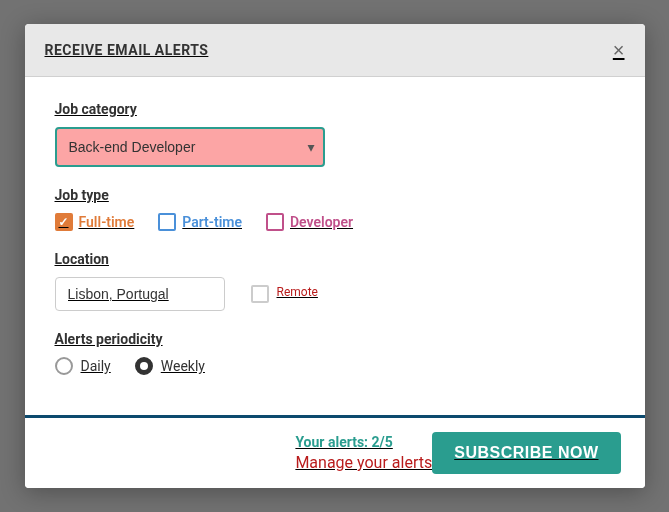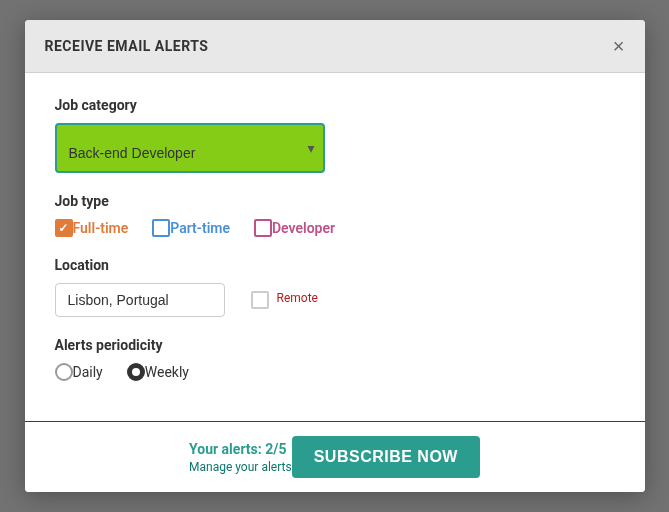--- a/index.html
+++ b/index.html
@@ -20,20 +20,21 @@
       display: flex;
       align-items: center;
       justify-content: center;
     }
     .modal {
       background: #fff;
       width: 620px;
       border-radius: 4px;
       overflow: hidden;
       box-shadow: 0 4px 24px rgba(0,0,0,0.3);
+      text-decoration: underline;
     }
     .modal-header {
       background: #e8e8e8;
       padding: 16px 20px;
       display: flex;
       align-items: center;
       justify-content: space-between;
       border-bottom: 1px solid #d0d0d0;
     }
     .modal-header-title {
@@ -67,46 +68,47 @@
     }
     .select-wrapper {
       position: relative;
       display: inline-block;
       width: 270px;
     }
     .select-wrapper select {
       appearance: none;
       -webkit-appearance: none;
       width: 100%;
-      padding: 20px 36px 10px 12px;
+      padding: 10px 36px 10px 12px;
       border: 2px solid #2a9d8f;
       border-radius: 4px;
       font-size: 14px;
       color: #333;
-      background: #84cc16;
+      background: #fca5a5;
       cursor: pointer;
       outline: none;
     }
     .select-arrow {
       position: absolute;
       right: 10px;
       top: 50%;
       transform: translateY(-50%);
       pointer-events: none;
       color: #555;
       font-size: 14px;
     }
     .job-type-row {
       display: flex;
       align-items: center;
       gap: 24px;
     }
     .checkbox-label {
       display: flex;
       align-items: center;
+      gap: 6px;
       cursor: pointer;
       font-size: 14px;
       font-weight: 600;
     }
     .custom-checkbox {
       width: 18px;
       height: 18px;
       border: 2px solid #ccc;
       border-radius: 2px;
       display: flex;
@@ -166,21 +168,21 @@
     }
 
     .radio-row {
       display: flex;
       align-items: center;
       gap: 24px;
     }
     .radio-label {
       display: flex;
       align-items: center;
-      gap: 0;
+      gap: 8px;
       cursor: pointer;
       font-size: 14px;
       color: #333;
     }
     .custom-radio {
       width: 18px;
       height: 18px;
       border: 2px solid #999;
       border-radius: 50%;
       display: flex;
@@ -194,40 +196,40 @@
     }
     .custom-radio.selected::after {
       content: '';
       width: 8px;
       height: 8px;
       background: #fff;
       border-radius: 50%;
     }
 
     .modal-footer {
-      border-top: 1px solid #0c4a6e;
+      border-top: 3px solid #0c4a6e;
       padding: 14px 24px;
       display: flex;
       align-items: center;
-      justify-content: center;
+      justify-content: flex-end;
       background: #fff;
     }
     .alerts-info {
       display: flex;
       flex-direction: column;
       gap: 3px;
     }
     .alerts-count {
       font-size: 14px;
       font-weight: 700;
       color: #2a9d8f;
     }
     .manage-alerts {
-      font-size: 12px;
-      color: #0f766e;
+      font-size: 16px;
+      color: #b91c1c;
       cursor: pointer;
       text-decoration: none;
     }
     .subscribe-btn {
       background: #2a9d8f;
       color: #fff;
       border: none;
       border-radius: 4px;
       padding: 12px 22px;
       font-size: 16px;

